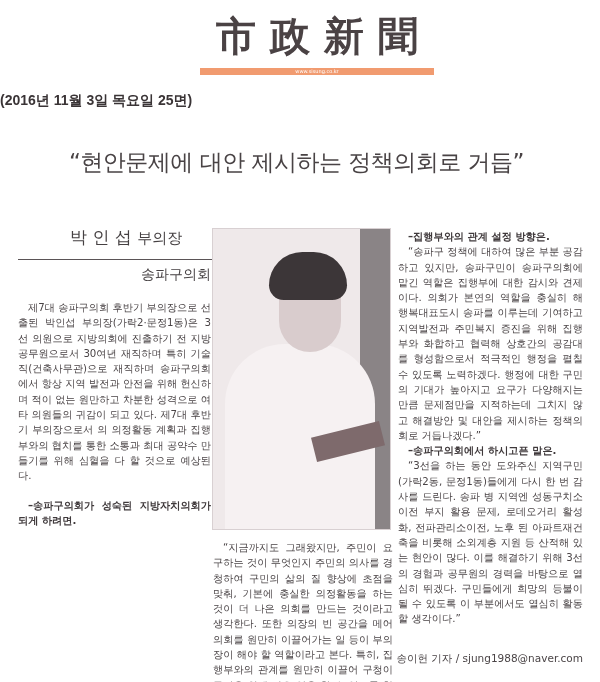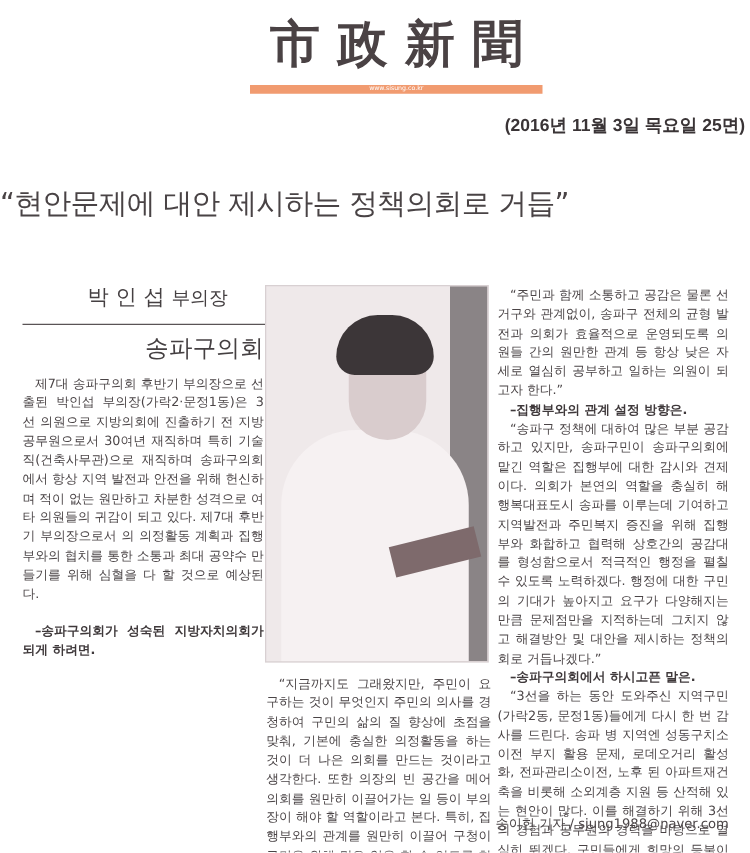--- a/index.html
+++ b/index.html
@@ -3,28 +3,28 @@
 <meta charset="utf-8">
 <style>
   html, body { margin:0; padding:0; background:#fff; }
   body { width:600px; height:682px; position:relative; overflow:hidden;
          font-family:"DejaVu Sans", sans-serif; color:#3a3436; }
   .masthead { position:absolute; left:200px; top:12px; width:234px; text-align:center; }
   .masthead-title { font-family:"DejaVu Sans", sans-serif; font-weight:bold; font-size:40px;
          letter-spacing:14px; color:#4a4244; line-height:48px; padding-left:14px; }
   .masthead-bar { margin-top:8px; height:7px; background:#f19b70; position:relative; }
   .masthead-url { position:absolute; left:0; right:0; top:-1px; font-size:5px; color:#fff; line-height:8px; text-align:center; }
-  .dateline { position:absolute; left:0; width:596px; top:92px; text-align:right;
+  .dateline { position:absolute; left:0; width:596px; top:92px; text-align:left;
          font-family:"Liberation Sans", sans-serif; font-weight:bold; font-size:14px; color:#3a3436; }
-  .headline { position:absolute; left:0; width:524px; top:147px; text-align:left;
+  .headline { position:absolute; left:0; width:524px; top:147px; text-align:right;
          font-family:"DejaVu Sans", sans-serif; font-size:23px; color:#494345; letter-spacing:-0.5px; }
   .byline-name { position:absolute; left:70px; top:226px; width:140px; text-align:left; font-size:17px; color:#454042; }
   .byline-name .role { font-size:15px; }
   .byline-rule { position:absolute; left:18px; top:259px; width:194px; height:1px; background:#5a5456; }
-  .byline-org { position:absolute; left:18px; top:266px; width:193px; text-align:right; font-size:19px; color:#454042; }
+  .byline-org { position:absolute; left:18px; top:266px; width:193px; text-align:right; font-size:14px; color:#454042; }
   .col { position:absolute; font-size:10.2px; line-height:15.3px; color:#4a4446; text-align:justify; }
   .col p { margin:0; }
   .col .q { font-weight:bold; color:#3f393b; }
   .col .ind { text-indent:10px; }
   .col1 { left:18px; top:300px; width:193px; }
   .col2 { left:213px; top:540px; width:180px; }
   .col3 { left:398px; top:229px; width:185px; }
   .photo { position:absolute; left:212px; top:228px; width:177px; height:300px; background:#efe9ea; overflow:hidden; border:1px solid #d8d0d2; }
   .photo .wall { position:absolute; right:0; top:0; width:30px; height:100%; background:#8a8486; }
   .photo .hair { position:absolute; left:56px; top:23px; width:78px; height:48px; background:#3c3638; border-radius:45px 45px 20px 20px; }
@@ -67,20 +67,19 @@
   <p style="height:14px"></p>
   <p class="q ind">–송파구의회가 성숙된 지방자치의회가 되게 하려면.</p>
 </div>
 
 <div class="col col2">
   <p class="ind">“지금까지도 그래왔지만, 주민이 요구하는 것이 무엇인지 주민의 의사를 경청하여 구민의 삶의 질 향상에 초점을 맞춰, 기본에 충실한 의정활동을 하는 것이 더 나은 의회를 만드는 것이라고 생각한다. 또한 의장의 빈 공간을 메어 의회를 원만히 이끌어가는 일 등이 부의장이 해야 할 역할이라고 본다. 특히, 집행부와의 관계를 원만히 이끌어 구청이 구민을 위해 많은 일을 할 수 있도록 협력하고, 또한 잘못된 정책은 올바르게 정책을 펼칠 수 있도록 대안제시 및 견제하는 것이라 생각한다.”</p>
 
 </div>
 
 <div class="col col3">
-  <p class="ind">“주민과 함께 소통하고 공감은 물론 선거구와 관계없이, 송파구 전체의 균형 발전과 의회가 효율적으로 운영되도록 의원들 간의 원만한 관계 등 항상 낮은 자세로 열심히 공부하고 일하는 의원이 되고자 한다.”</p>
   <p class="q ind">–집행부와의 관계 설정 방향은.</p>
   <p class="ind">“송파구 정책에 대하여 많은 부분 공감하고 있지만, 송파구민이 송파구의회에 맡긴 역할은 집행부에 대한 감시와 견제이다. 의회가 본연의 역할을 충실히 해 행복대표도시 송파를 이루는데 기여하고 지역발전과 주민복지 증진을 위해 집행부와 화합하고 협력해 상호간의 공감대를 형성함으로서 적극적인 행정을 펼칠 수 있도록 노력하겠다. 행정에 대한 구민의 기대가 높아지고 요구가 다양해지는 만큼 문제점만을 지적하는데 그치지 않고 해결방안 및 대안을 제시하는 정책의회로 거듭나겠다.”</p>
   <p class="q ind">–송파구의회에서 하시고픈 말은.</p>
   <p class="ind">“3선을 하는 동안 도와주신 지역구민(가락2동, 문정1동)들에게 다시 한 번 감사를 드린다. 송파 병 지역엔 성동구치소 이전 부지 활용 문제, 로데오거리 활성화, 전파관리소이전, 노후 된 아파트재건축을 비롯해 소외계층 지원 등 산적해 있는 현안이 많다. 이를 해결하기 위해 3선의 경험과 공무원의 경력을 바탕으로 열심히 뛰겠다. 구민들에게 희망의 등불이 될 수 있도록 이 부분에서도 열심히 활동할 생각이다.”</p>
 </div>
 
 <div class="credit">송이헌 기자 / sjung1988@naver.com</div>
 
 </body></html>

